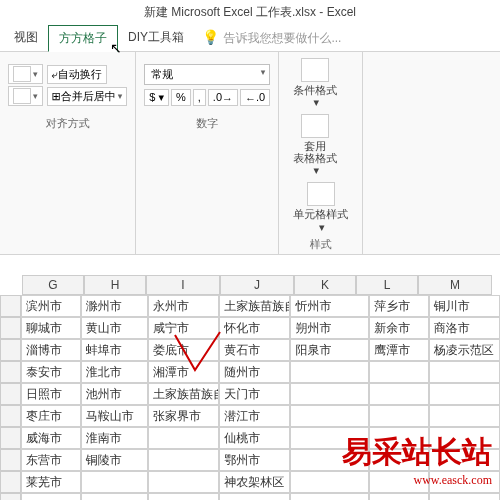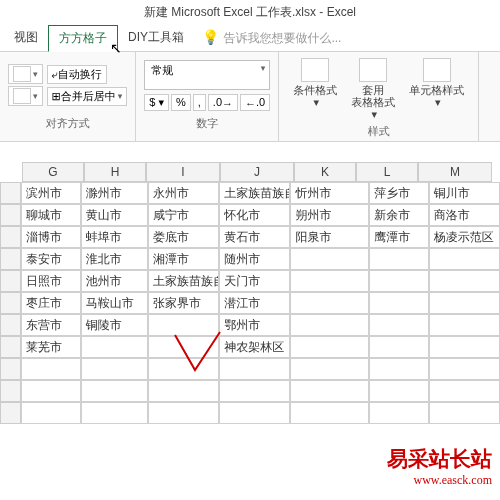--- a/index.html
+++ b/index.html
@@ -14,34 +14,34 @@
 .group { border-right: 1px solid #d4d4d4; padding: 4px 8px 2px 8px; display: flex; flex-direction: column; align-items: center; }
 .group-content { display: flex; flex-direction: column; gap: 2px; min-height: 58px; justify-content: center; }
 .group-label { font-size: 11px; color: #666; margin-top: 2px; }
 .btn-row { display: flex; align-items: center; gap: 4px; }
 .btn-small { border: 1px solid #ccc; padding: 1px 4px; font-size: 11px; background: #fff; display: inline-flex; align-items: center; }
 .dd { font-size: 9px; margin-left: 2px; color: #666; }
 .icon-box { width: 18px; height: 16px; border: 1px solid #ccc; display: inline-block; background: #fff; }
 .big-btn { display: flex; flex-direction: column; align-items: center; padding: 2px 6px; cursor: pointer; }
 .big-btn .bi { width: 28px; height: 24px; border: 1px solid #ccc; background: #fff; margin-bottom: 2px; }
 .big-btn span { font-size: 11px; color: #444; text-align: center; line-height: 1.1; }
-.dropdown { border: 1px solid #c0c0c0; padding: 2px 18px 11px 6px; background: #fff; font-size: 11px; position: relative; }
+.dropdown { border: 1px solid #c0c0c0; padding: 2px 18px 2px 6px; background: #fff; font-size: 11px; position: relative; }
 .dropdown::after { content: "▾"; position: absolute; right: 4px; font-size: 9px; color: #666; }
 .numfmt-row { display: flex; gap: 2px; margin-top: 2px; }
 .numfmt-row .nb { border: 1px solid #ccc; padding: 1px 4px; font-size: 11px; background: #fff; }
 .sheet-area { padding-top: 20px; }
 .col-headers { display: flex; margin-left: 22px; }
 .col-header { border: 1px solid #ccc; background: #f3f3f3; text-align: center; padding: 2px 0; color: #444; font-size: 12px; }
 .rows { }
 .row { display: flex; }
 .row-header { width: 22px; border: 1px solid #ccc; background: #f3f3f3; }
 .cell { border: 1px solid #d0d0d0; padding: 2px 4px; height: 22px; font-size: 12px; color: #333; overflow: hidden; white-space: nowrap; }
 .w-G { width: 62px; } .w-H { width: 70px; } .w-I { width: 74px; } .w-J { width: 74px; } .w-K { width: 82px; } .w-L { width: 62px; } .w-M { width: 74px; }
 .watermark { position: absolute; right: 8px; bottom: 12px; font-family: serif; text-align: right; }
-.wm-cn { font-size: 21px; color: #c00; font-weight: bold; }
+.wm-cn { font-size: 30px; color: #c00; font-weight: bold; }
 .wm-en { font-size: 12px; color: #c00; }
 .cursor { position: absolute; left: 110px; top: 40px; font-size: 14px; pointer-events: none; }
 .redmark { position: absolute; left: 170px; top: 330px; pointer-events: none; }
 </style>
 </head>
 <body>
 
 <div class="titlebar">新建 Microsoft Excel 工作表.xlsx - Excel</div>
 
 <div class="tabs">
@@ -80,21 +80,21 @@
         <span class="nb">%</span>
         <span class="nb">,</span>
         <span class="nb">.0→</span>
         <span class="nb">←.0</span>
       </div>
     </div>
     <div class="group-label">数字</div>
   </div>
 
   <div class="group">
-    <div class="group-content" style="flex-direction:row;align-items:flex-start;">
+    <div class="group-content" style="flex-direction:column;align-items:flex-start;">
       <div class="big-btn">
         <div class="bi"></div>
         <span>条件格式</span>
         <span class="dd">▾</span>
       </div>
       <div class="big-btn">
         <div class="bi"></div>
         <span><span>套用</span><br><span>表格格式</span></span>
         <span class="dd">▾</span>
       </div>
@@ -174,20 +174,30 @@
         <div class="cell w-G">枣庄市</div>
         <div class="cell w-H">马鞍山市</div>
         <div class="cell w-I">张家界市</div>
         <div class="cell w-J">潜江市</div>
         <div class="cell w-K"></div>
         <div class="cell w-L"></div>
         <div class="cell w-M"></div>
       </div>
       <div class="row">
         <div class="row-header"></div>
+        <div class="cell w-G">威海市</div>
+        <div class="cell w-H">淮南市</div>
+        <div class="cell w-I"></div>
+        <div class="cell w-J">仙桃市</div>
+        <div class="cell w-K"></div>
+        <div class="cell w-L"></div>
+        <div class="cell w-M"></div>
+      </div>
+      <div class="row">
+        <div class="row-header"></div>
         <div class="cell w-G">东营市</div>
         <div class="cell w-H">铜陵市</div>
         <div class="cell w-I"></div>
         <div class="cell w-J">鄂州市</div>
         <div class="cell w-K"></div>
         <div class="cell w-L"></div>
         <div class="cell w-M"></div>
       </div>
       <div class="row">
         <div class="row-header"></div>

